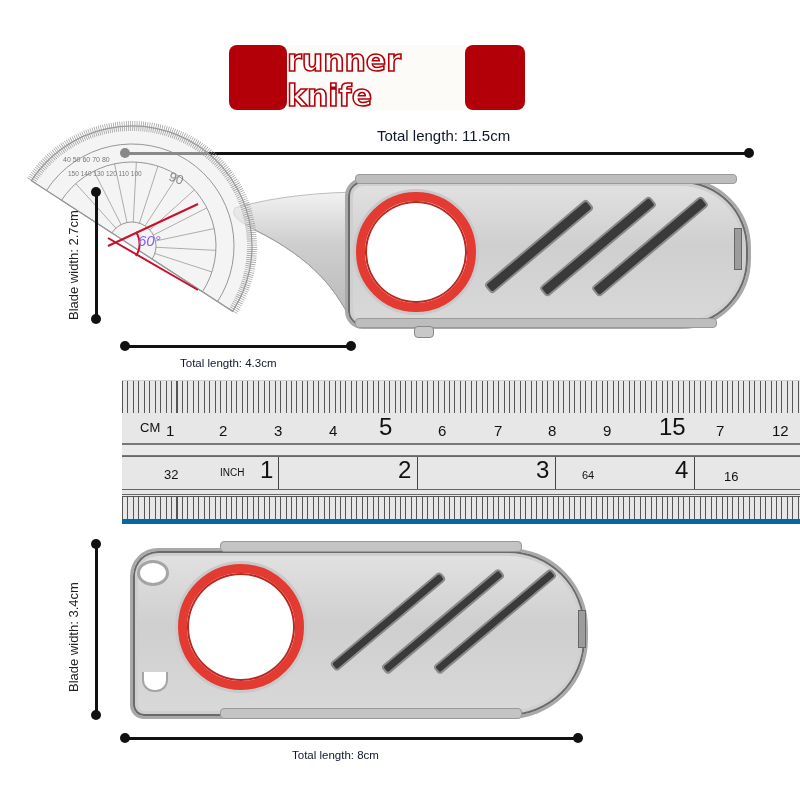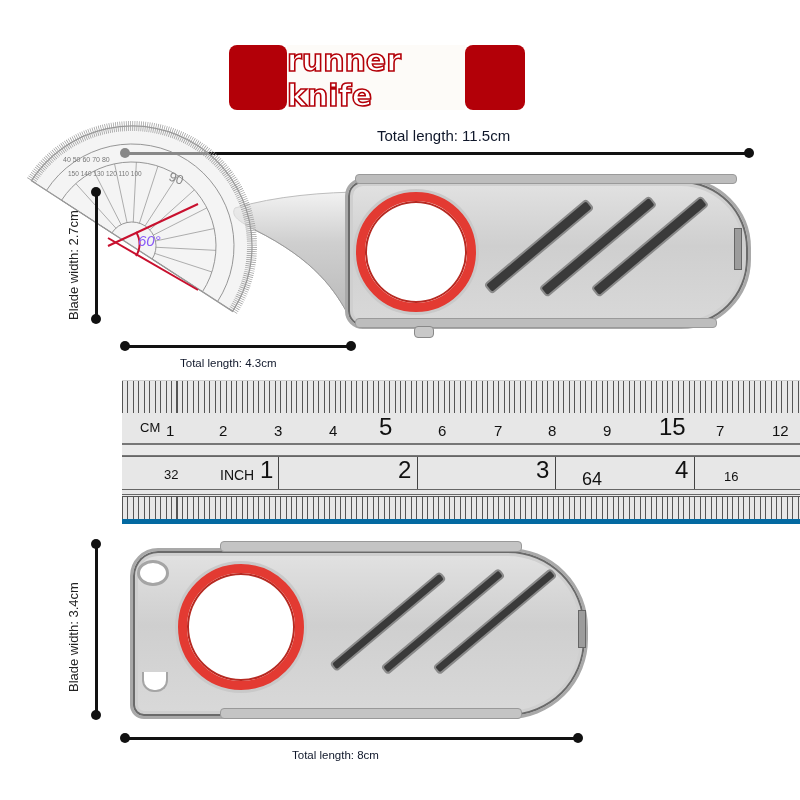--- a/index.html
+++ b/index.html
@@ -144,25 +144,25 @@
     <span class="num" style="left:372px; top:8px; font-size:15px;">7</span>
     <span class="num" style="left:426px; top:8px; font-size:15px;">8</span>
     <span class="num" style="left:481px; top:8px; font-size:15px;">9</span>
     <span class="num" style="left:537px; top:0px; font-size:24px;">15</span>
     <span class="num" style="left:594px; top:8px; font-size:15px;">7</span>
     <span class="num" style="left:650px; top:8px; font-size:15px;">12</span>
   </div>
   <div class="gap-band"></div>
   <div class="in-band">
     <span class="num" style="left:26px; top:12px; font-size:13px;">32</span>
-    <span class="num" style="left:82px; top:12px; font-size:14px;">INCH</span>
+    <span class="num" style="left:82px; top:12px; font-size:10px;">INCH</span>
     <span class="num" style="left:122px; top:2px; font-size:24px;">1</span>
     <span class="num" style="left:260px; top:2px; font-size:24px;">2</span>
     <span class="num" style="left:398px; top:2px; font-size:24px;">3</span>
-    <span class="num" style="left:444px; top:14px; font-size:18px;">64</span>
+    <span class="num" style="left:444px; top:14px; font-size:11px;">64</span>
     <span class="num" style="left:537px; top:2px; font-size:24px;">4</span>
     <span class="num" style="left:586px; top:14px; font-size:13px;text-align:right;">16</span>
     <div class="vt" style="left:140px; top:0; height:34px;"></div>
     <div class="vt" style="left:279px; top:0; height:34px;"></div>
     <div class="vt" style="left:417px; top:0; height:34px;"></div>
     <div class="vt" style="left:556px; top:0; height:34px;"></div>
   </div>
   <div class="hline" style="top:75px;"></div>
   <div class="hline" style="top:108px;"></div>
   <div class="hline" style="top:113px;"></div>

